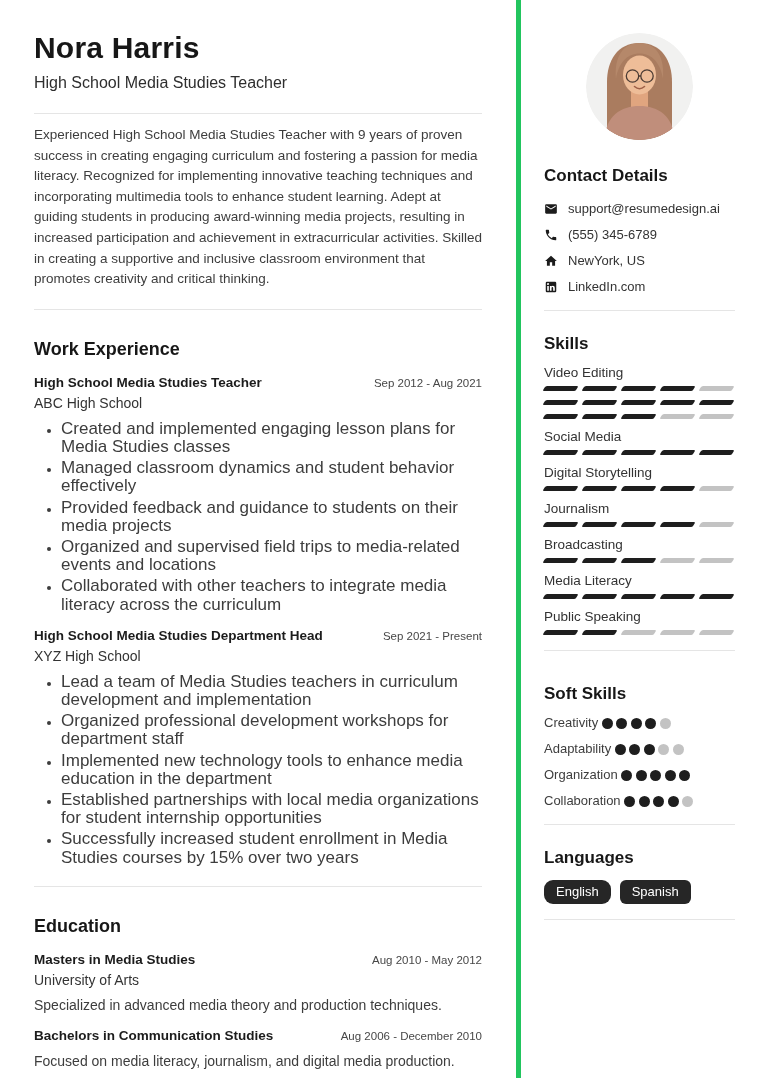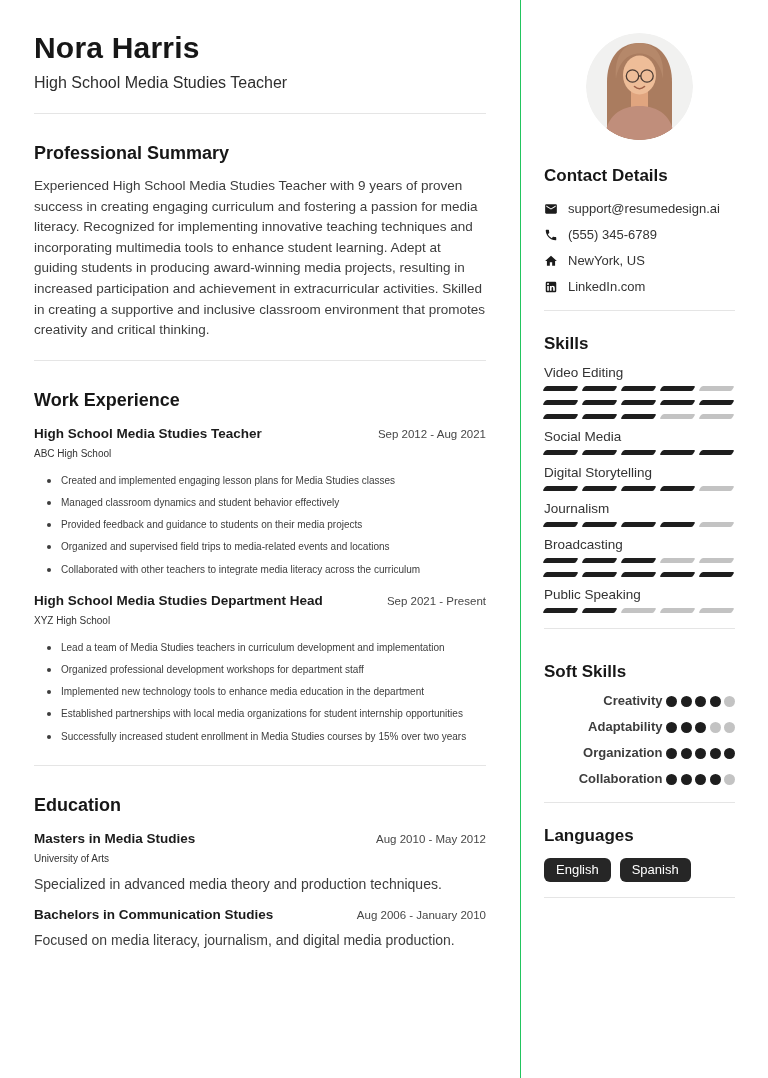--- a/index.html
+++ b/index.html
@@ -9,21 +9,21 @@
     background: #ffffff;
     color: #3d3d3d;
     overflow: hidden;
   }
   .page { display: flex; width: 768px; height: 1078px; background: #fff; }
 
   
   .left-col {
     width: 521px;
     padding: 30px 34px 0 34px;
-    border-right: 1px solid #22c55e;
+    border-right: 5px solid #22c55e;
   }
   .name {
     font-size: 30px;
     font-weight: bold;
     color: #171717;
     letter-spacing: 0.2px;
     line-height: 36px;
   }
   .job-title-sub {
     font-size: 16px;
@@ -59,28 +59,28 @@
     color: #1c1c1c;
     line-height: 18px;
   }
   .entry-dates {
     font-size: 11.5px;
     color: #474747;
     white-space: nowrap;
     margin-left: 12px;
   }
   .entry-org {
-    font-size: 10px;
+    font-size: 14px;
     color: #333333;
     margin-top: 2px;
     line-height: 18px;
   }
   ul.bullets { margin: 8px 0 0 0; padding-left: 27px; }
   ul.bullets li {
-    font-size: 10px;
+    font-size: 17px;
     line-height: 18.2px;
     color: #3d3d3d;
     margin-bottom: 3px;
   }
   ul.bullets li::marker { color: #3d3d3d; font-size: 12px; }
   .edu-desc {
     font-size: 14px;
     color: #3d3d3d;
     margin-top: 7px;
     line-height: 18px;
@@ -113,21 +113,21 @@
   .skill-bar { display: flex; height: 5px; }
   .skill-seg {
     width: 33px; height: 5px; margin-right: 6px;
     transform: skewX(-32deg);
     border-radius: 1.5px;
   }
   .skill-seg:last-child { margin-right: 0; }
 
   .softskills-heading { margin-top: 32px; }
   .softskills-list { margin-top: 10px; }
-  .soft-row { display: flex; align-items: center; justify-content: flex-end; margin-bottom: 10px; font-weight: bold; }
+  .soft-row { display: flex; align-items: center; justify-content: flex-start; margin-bottom: 10px; }
   .soft-name { font-size: 13px; color: #3d3d3d; line-height: 16px; }
   .soft-dots { display: flex; align-items: center; }
   .soft-dot { width: 11px; height: 11px; border-radius: 50%; margin-left: 3.5px; }
 
   .languages-heading { margin-top: 22px; }
   .lang-row { display: flex; margin-top: 11px; }
   .lang-pill {
     font-size: 13px;
     border-radius: 6px;
     padding: 4px 12px 5px 12px;
@@ -140,21 +140,20 @@
 
 <div class="page">
 
   <main class="left-col">
 
     <h1 class="name">Nora Harris</h1>
     <div class="job-title-sub">High School Media Studies Teacher</div>
 
     <hr class="divider">
 
-    <h2 class="section-heading">Professional Summary</h2>
     <p class="summary-text">Experienced High School Media Studies Teacher with 9 years of proven success in creating engaging curriculum and fostering a passion for media literacy. Recognized for implementing innovative teaching techniques and incorporating multimedia tools to enhance student learning. Adept at guiding students in producing award-winning media projects, resulting in increased participation and achievement in extracurricular activities. Skilled in creating a supportive and inclusive classroom environment that promotes creativity and critical thinking.</p>
 
     <hr class="divider">
 
     <h2 class="section-heading">Work Experience</h2>
     <div>
         <div class="entry">
           <div class="entry-head">
             <div class="entry-title">High School Media Studies Teacher</div>
             <div class="entry-dates">Sep 2012 - Aug 2021</div>
@@ -192,21 +191,21 @@
           <div class="entry-head">
             <div class="entry-title">Masters in Media Studies</div>
             <div class="entry-dates">Aug 2010 - May 2012</div>
           </div>
           <div class="entry-org">University of Arts</div>
           <p class="edu-desc">Specialized in advanced media theory and production techniques.</p>
         </div>
         <div class="entry">
           <div class="entry-head">
             <div class="entry-title">Bachelors in Communication Studies</div>
-            <div class="entry-dates">Aug 2006 - January 2010</div>
+            <div class="entry-dates">Aug 2006 - December 2010</div>
           </div>
           <p class="edu-desc">Focused on media literacy, journalism, and digital media production.</p>
         </div>
       </div>
 
   </main>
 
   <aside class="right-col">
 
     <div class="avatar-wrap">
@@ -325,20 +324,21 @@
           <div class="skill-name">Broadcasting</div>
           <div class="skill-bar">
             <span class="skill-seg" style="background: rgb(30, 30, 30);"></span>
             <span class="skill-seg" style="background: rgb(30, 30, 30);"></span>
             <span class="skill-seg" style="background: rgb(30, 30, 30);"></span>
             <span class="skill-seg" style="background: rgb(195, 195, 195);"></span>
             <span class="skill-seg" style="background: rgb(195, 195, 195);"></span>
           </div>
         </div>
         <div class="skill-item">
+          <div class="skill-name">Media Literacy</div>
           <div class="skill-bar">
             <span class="skill-seg" style="background: rgb(30, 30, 30);"></span>
             <span class="skill-seg" style="background: rgb(30, 30, 30);"></span>
             <span class="skill-seg" style="background: rgb(30, 30, 30);"></span>
             <span class="skill-seg" style="background: rgb(30, 30, 30);"></span>
             <span class="skill-seg" style="background: rgb(30, 30, 30);"></span>
           </div>
         </div>
         <div class="skill-item">
           <div class="skill-name">Public Speaking</div>
@@ -395,19 +395,19 @@
             <span class="soft-dot" style="background: rgb(30, 30, 30);"></span>
             <span class="soft-dot" style="background: rgb(195, 195, 195);"></span>
           </span>
         </div>
       </div>
 
     <hr class="divider">
 
     <h2 class="side-heading languages-heading">Languages</h2>
     <div class="lang-row">
-        <span class="lang-pill" style="background: rgb(38, 38, 38); color: rgb(255, 255, 255);">English</span>
+        <span class="lang-pill" style="background: rgb(38, 38, 38); color: rgb(255, 255, 255); border-radius: 9px;">English</span>
         <span class="lang-pill" style="background: rgb(38, 38, 38); color: rgb(255, 255, 255);">Spanish</span>
       </div>
 
     <hr class="divider">
   </aside>
 </div>
 
 </body></html>

